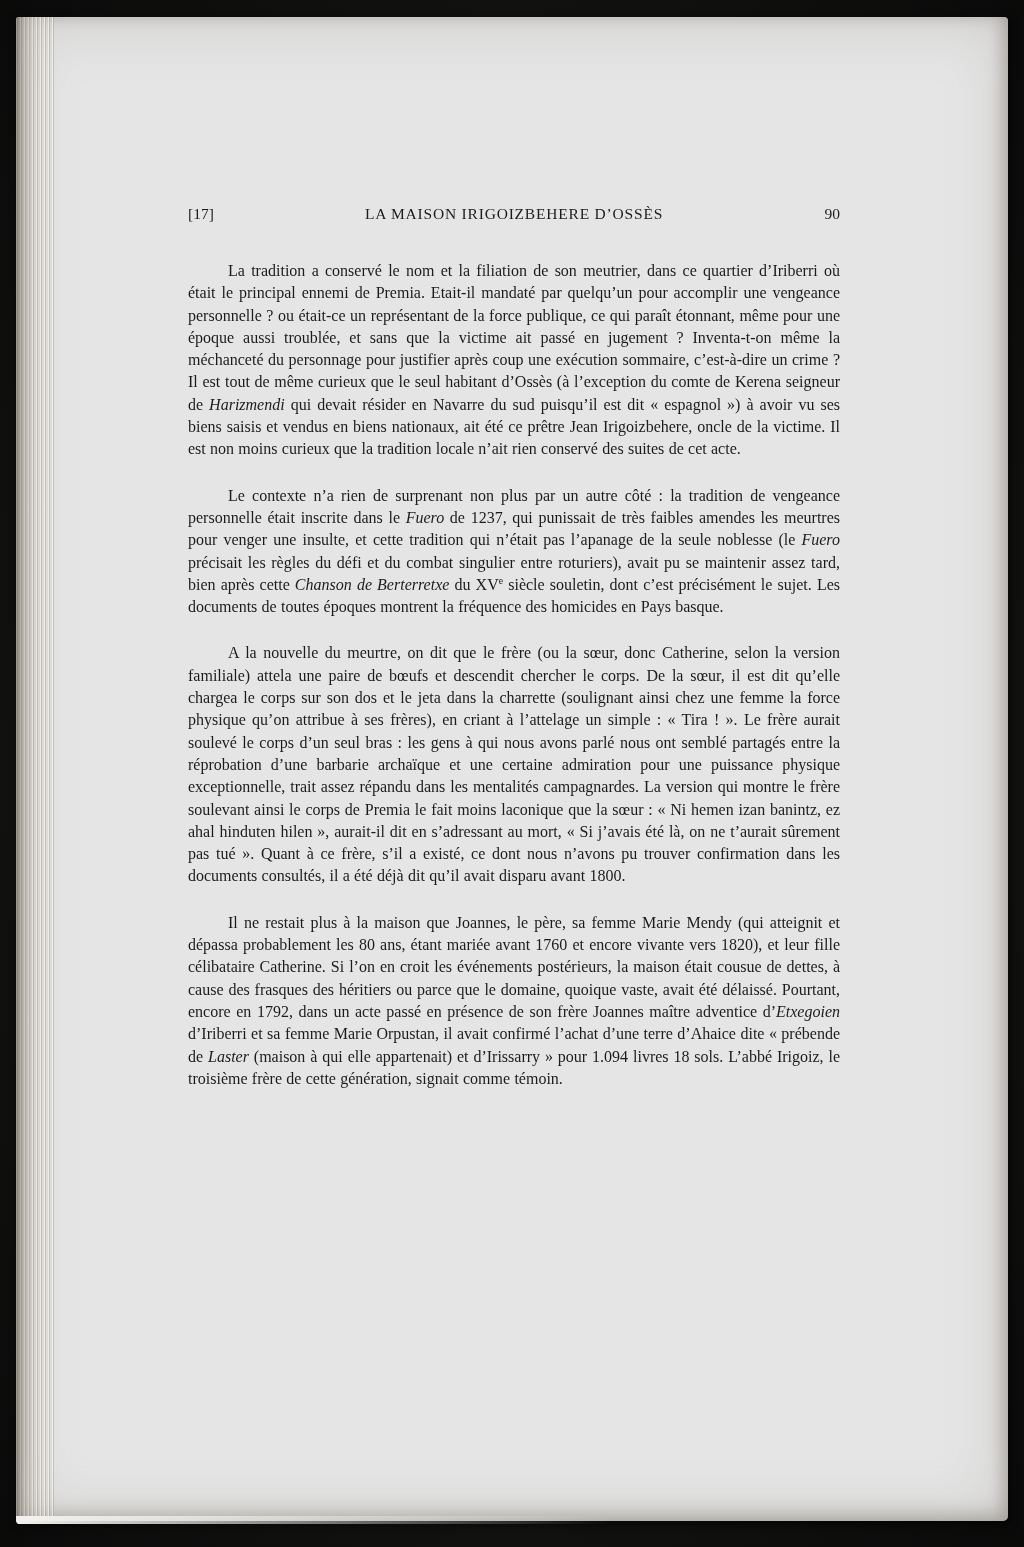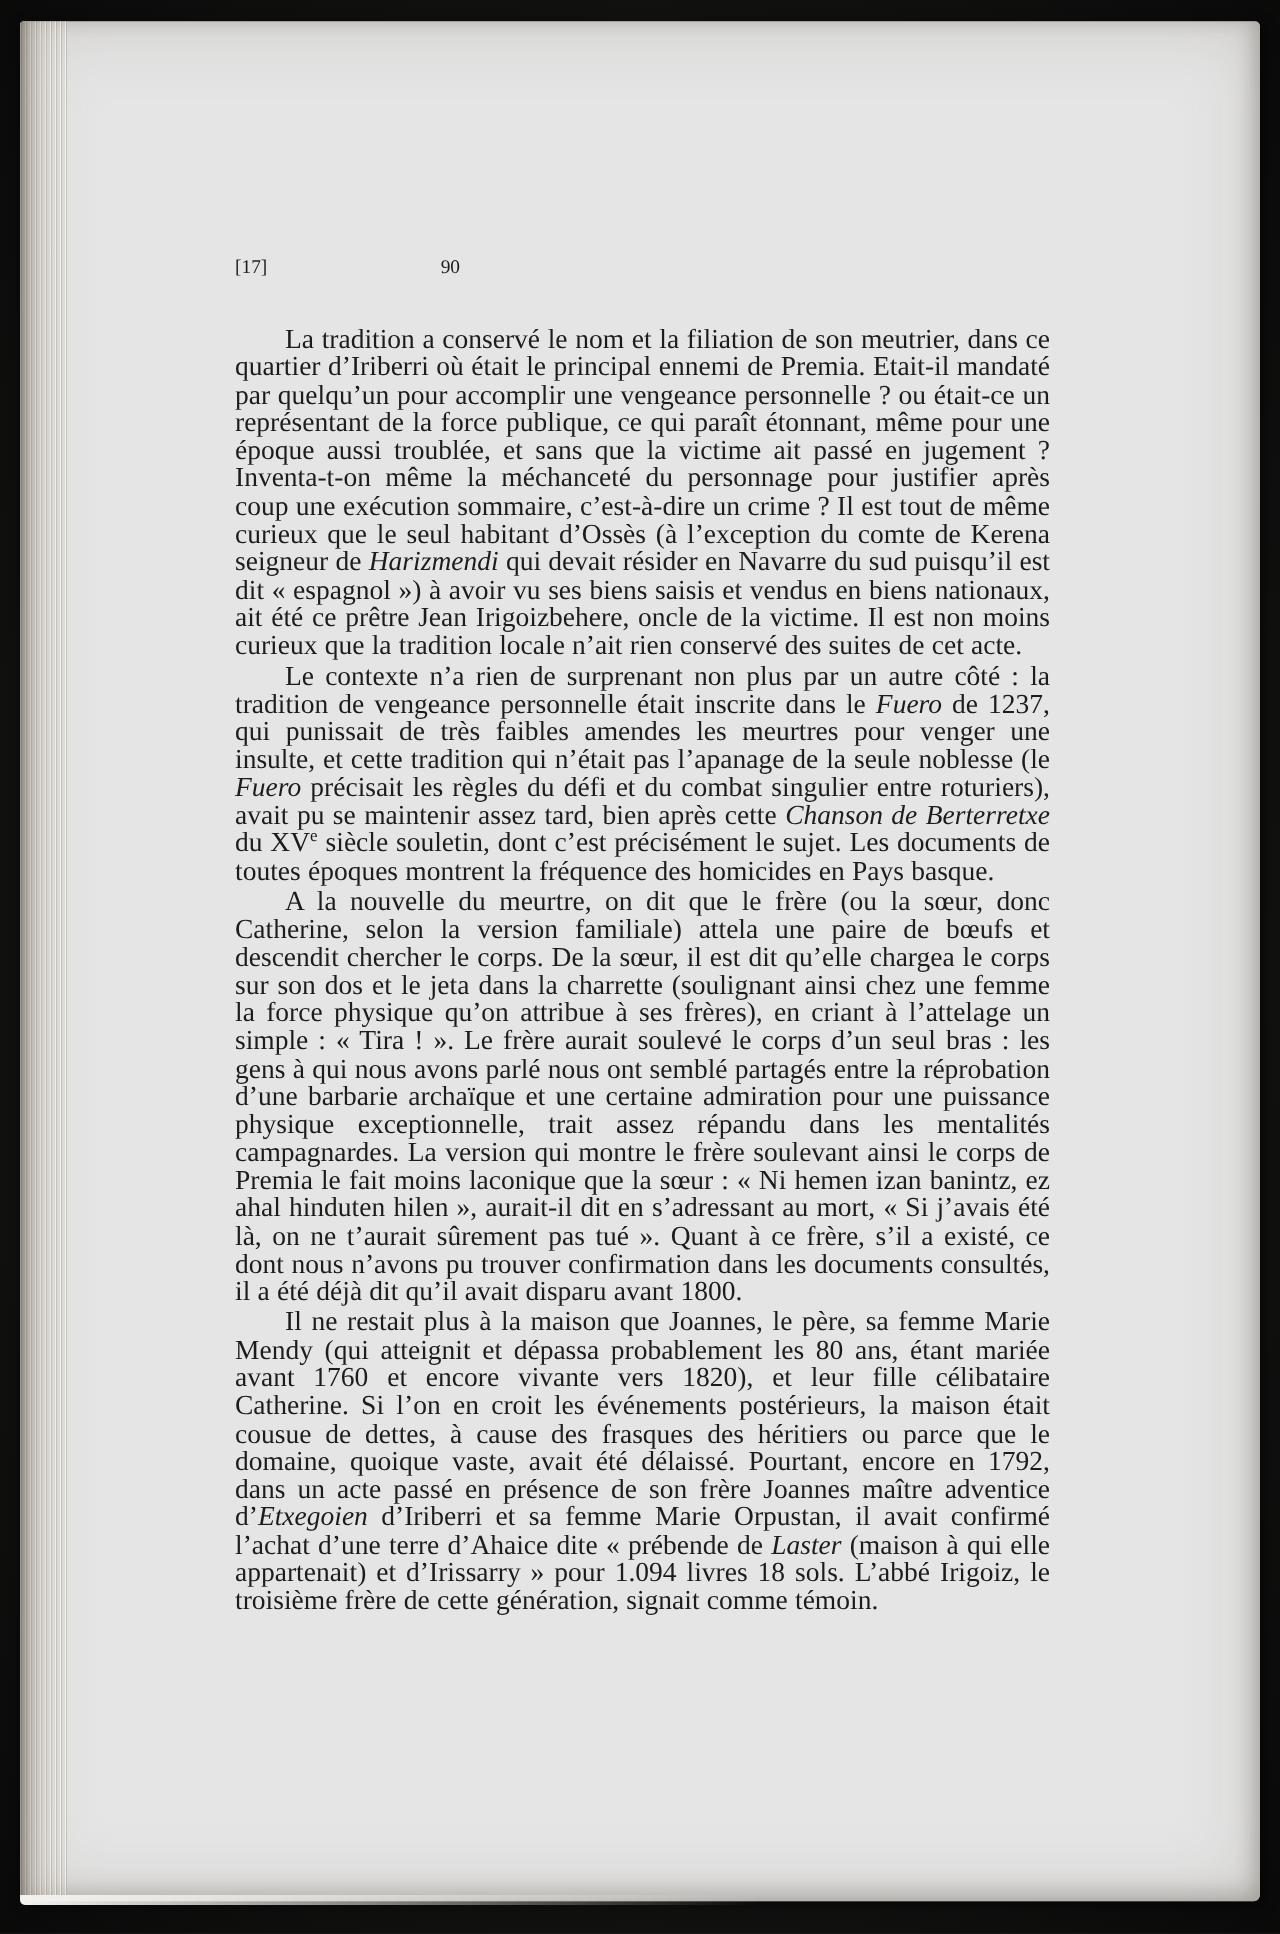--- a/index.html
+++ b/index.html
@@ -60,42 +60,43 @@
     align-items:baseline;
     font-size:15.5px;
     letter-spacing:.4px;
     margin-bottom:37px;
   }
   .page-header .left{width:90px;text-align:left;letter-spacing:0;}
   .page-header .center{flex:1;text-align:center;letter-spacing:.8px;}
   .page-header .right{width:90px;text-align:right;letter-spacing:0;}
   .body-text p.para{
     margin:0;
-    font-size:22px;
+    font-size:16px;
     line-height:22.3px;
     text-align:justify;
     text-indent:40px;
     word-spacing:.3px;
   }
-  .body-text p.para + p.para{margin-top:2px;font-family:Liberation Serif, serif;}
+  .body-text p.para + p.para{margin-top:24px;font-family:Liberation Serif, serif;}
   .it{font-style:italic;}
   sup.sup{font-size:.62em;line-height:0;vertical-align:super;}
 </style>
 </head>
 <body>
 
 <div class="scan-frame"></div>
 
 <div class="page">
   <div class="gutter"></div>
   <div class="bottom-edge"></div>
 
   <div class="content">
     <div class="page-header">
       <span class="left">[17]</span>
+      <span class="center">LA MAISON IRIGOIZBEHERE D’OSSÈS</span>
       <span class="right">90</span>
     </div>
 
     <div class="body-text">
         <p class="para"><span>La tradition a conservé le nom et la filiation de son meutrier, dans ce quartier d’Iriberri où était le principal ennemi de Premia. Etait-il mandaté par quelqu’un pour accomplir une vengeance personnelle ? ou était-ce un représentant de la force publique, ce qui paraît étonnant, même pour une époque aussi troublée, et sans que la victime ait passé en jugement ? Inventa-t-on même la méchanceté du personnage pour justifier après coup une exécution sommaire, c’est-à-dire un crime ? Il est tout de même curieux que le seul habitant d’Ossès (à l’exception du comte de Kerena seigneur de </span><span class="it">Harizmendi</span><span> qui devait résider en Navarre du sud puisqu’il est dit « espagnol ») à avoir vu ses biens saisis et vendus en biens nationaux, ait été ce prêtre Jean Irigoizbehere, oncle de la victime. Il est non moins curieux que la tradition locale n’ait rien conservé des suites de cet acte.</span></p>
         <p class="para"><span>Le contexte n’a rien de surprenant non plus par un autre côté :  la tradition de vengeance personnelle était inscrite dans le </span><span class="it">Fuero</span><span> de 1237, qui punissait de très faibles amendes les meurtres pour venger une insulte, et cette tradition qui n’était pas l’apanage de la seule noblesse (le </span><span class="it">Fuero</span><span> précisait les règles du défi et du combat singulier entre roturiers), avait pu se maintenir assez tard, bien après cette </span><span class="it">Chanson de Berterretxe</span><span> du XV</span><sup class="sup">e</sup><span> siècle souletin, dont c’est précisément le sujet. Les documents de toutes époques montrent la fréquence des homicides en Pays basque.</span></p>
         <p class="para"><span>A la nouvelle du meurtre, on dit que le frère (ou la sœur, donc Catherine, selon la version familiale) attela une paire de bœufs et descendit chercher le corps. De la sœur, il est dit qu’elle chargea le corps sur son dos et le jeta dans la charrette (soulignant ainsi chez une femme la force physique qu’on attribue à ses frères), en criant à l’attelage un simple : « Tira ! ». Le frère aurait soulevé le corps d’un seul bras : les gens à qui nous avons parlé nous ont semblé partagés entre la réprobation d’une barbarie archaïque et une certaine admiration pour une puissance physique exceptionnelle, trait assez répandu dans les mentalités campagnardes. La version qui montre le frère soulevant ainsi le corps de Premia le fait moins laconique que la sœur : « Ni hemen izan banintz, ez ahal hinduten hilen », aurait-il dit en s’adressant au mort, « Si j’avais été là, on ne t’aurait sûrement pas tué ». Quant à ce frère, s’il a existé, ce dont nous n’avons pu trouver confirmation dans les documents consultés, il a été déjà dit qu’il avait disparu avant 1800.</span></p>
         <p class="para"><span>Il ne restait plus à la maison que Joannes, le père, sa femme Marie Mendy (qui atteignit et dépassa probablement les 80 ans, étant mariée avant 1760 et encore vivante vers 1820), et leur fille célibataire Catherine. Si l’on en croit les événements postérieurs, la maison était cousue de dettes, à cause des frasques des héritiers ou parce que le domaine, quoique vaste, avait été délaissé. Pourtant, encore en 1792, dans un acte passé en présence de son frère Joannes maître adventice d’</span><span class="it">Etxegoien</span><span> d’Iriberri et sa femme Marie Orpustan, il avait confirmé l’achat d’une terre d’Ahaice dite « prébende de </span><span class="it">Laster</span><span> (maison à qui elle appartenait) et d’Irissarry » pour 1.094 livres 18 sols. L’abbé Irigoiz, le troisième frère de cette génération, signait comme témoin.</span></p>
       </div>
   </div>

